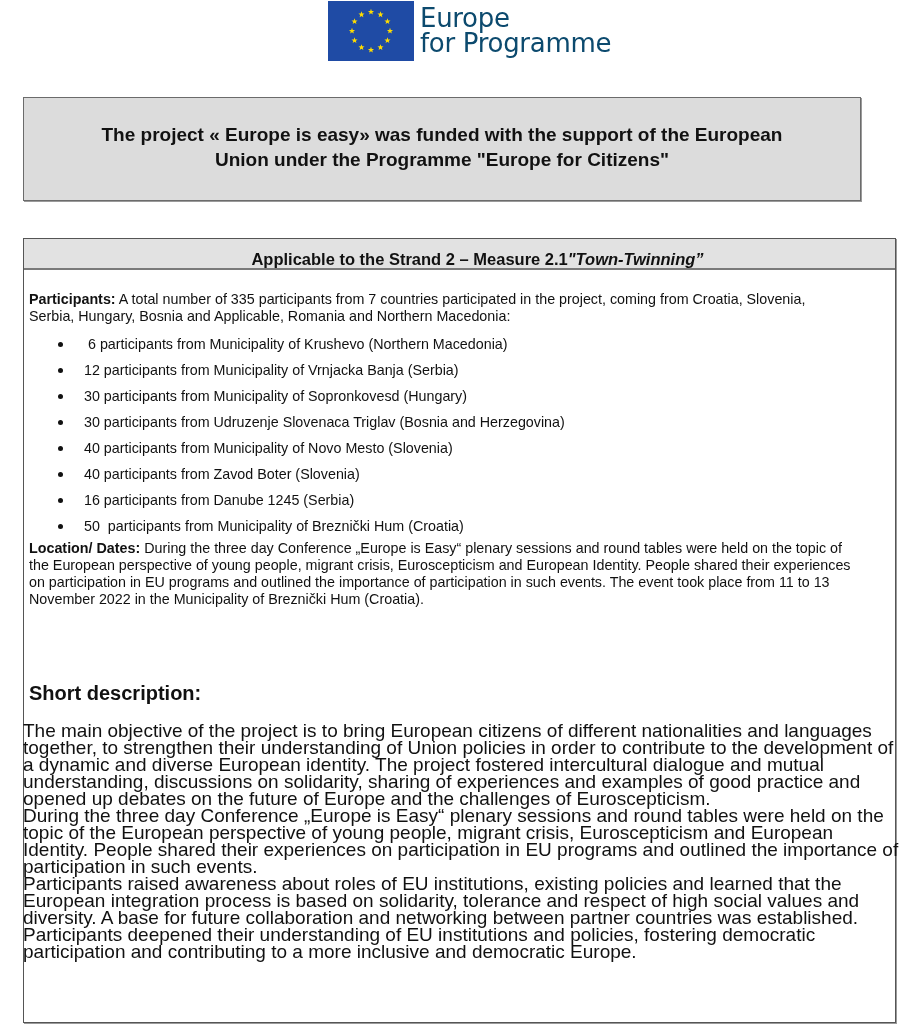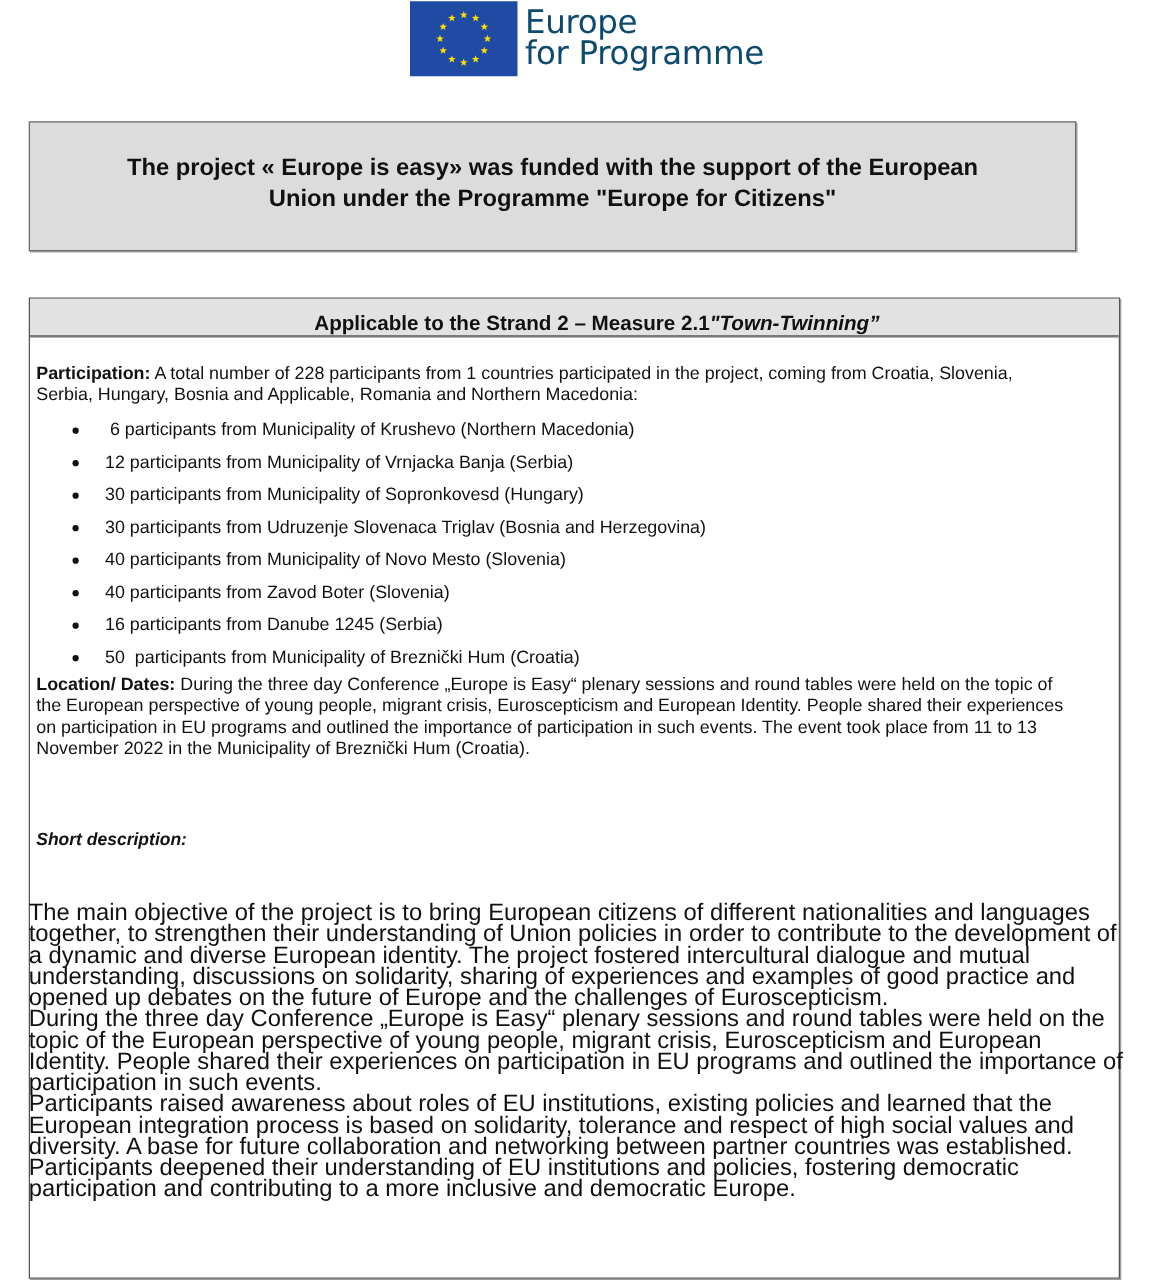--- a/index.html
+++ b/index.html
@@ -44,21 +44,21 @@
     list-style: none; margin: 6px 0 0 0; padding: 0;
   }
   ul.participants li {
     position: relative; padding-left: 55px; height: 26px; line-height: 26px;
   }
   ul.participants li .bullet {
     position: absolute; left: 29px; top: 11px; width: 5px; height: 5px;
     border-radius: 50%; background: #111;
   }
   .location { margin-top: 1px; padding-right: 30px; }
-  .short { position: absolute; left: 5px; top: 424px; font-size: 14px; line-height: 17px; font-weight: bold; font-style: italic; }
+  .short { position: absolute; left: 5px; top: 446px; font-size: 20px; line-height: 17px; font-weight: bold; }
   .desc {
     position: absolute; left: -1px; right: -8px; top: 443px; font-size: 19px; line-height: 17px; margin-top: 40px;
   }
   .desc p { margin: 0; }
 </style>
 </head>
 <body>
 
 <div class="logo">
   <div class="flag" style="background: rgb(31, 75, 165);">
@@ -90,21 +90,21 @@
   </div>
 </div>
 
 <div class="main-box">
   <div class="strand-header" style="line-height:40px;height:31px;overflow:visible;padding-left:36px;">
     <span>Applicable to the Strand 2 – Measure 2.1</span><span class="italic">"Town-Twinning”</span>
   </div>
 
   <div class="content">
     <div>
-      <b>Participation:</b><span> A total number of 228 participants from 1 countries participated in the project, coming from Croatia, Slovenia,</span><br>
+      <b>Participants:</b><span> A total number of 335 participants from 7 countries participated in the project, coming from Croatia, Slovenia,</span><br>
       <span>Serbia, Hungary, Bosnia and Applicable, Romania and Northern Macedonia:</span>
     </div>
     <ul class="participants">
       <li><span class="bullet"></span><span style="white-space:pre"> 6 participants from Municipality of Krushevo (Northern Macedonia)</span></li>
       <li><span class="bullet"></span><span style="white-space:pre">12 participants from Municipality of Vrnjacka Banja (Serbia)</span></li>
       <li><span class="bullet"></span><span style="white-space:pre">30 participants from Municipality of Sopronkovesd (Hungary)</span></li>
       <li><span class="bullet"></span><span style="white-space:pre">30 participants from Udruzenje Slovenaca Triglav (Bosnia and Herzegovina)</span></li>
       <li><span class="bullet"></span><span style="white-space:pre">40 participants from Municipality of Novo Mesto (Slovenia)</span></li>
       <li><span class="bullet"></span><span style="white-space:pre">40 participants from Zavod Boter (Slovenia)</span></li>
       <li><span class="bullet"></span><span style="white-space:pre">16 participants from Danube 1245 (Serbia)</span></li>

